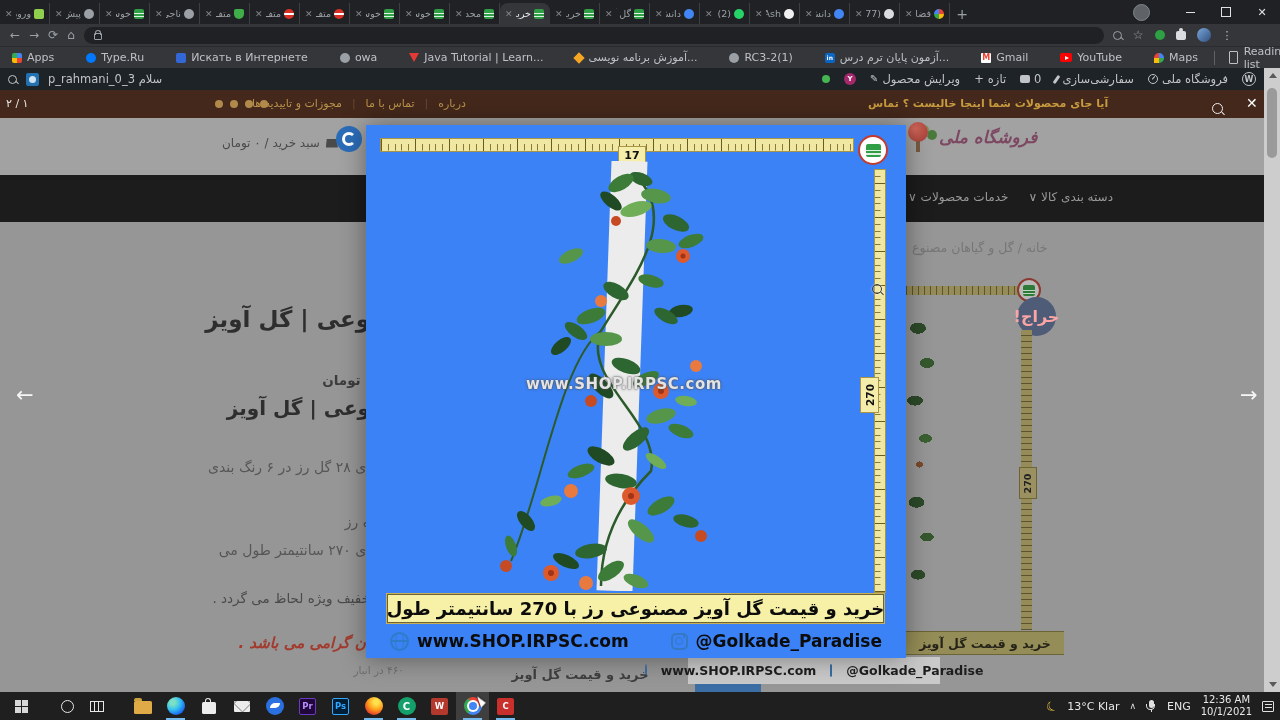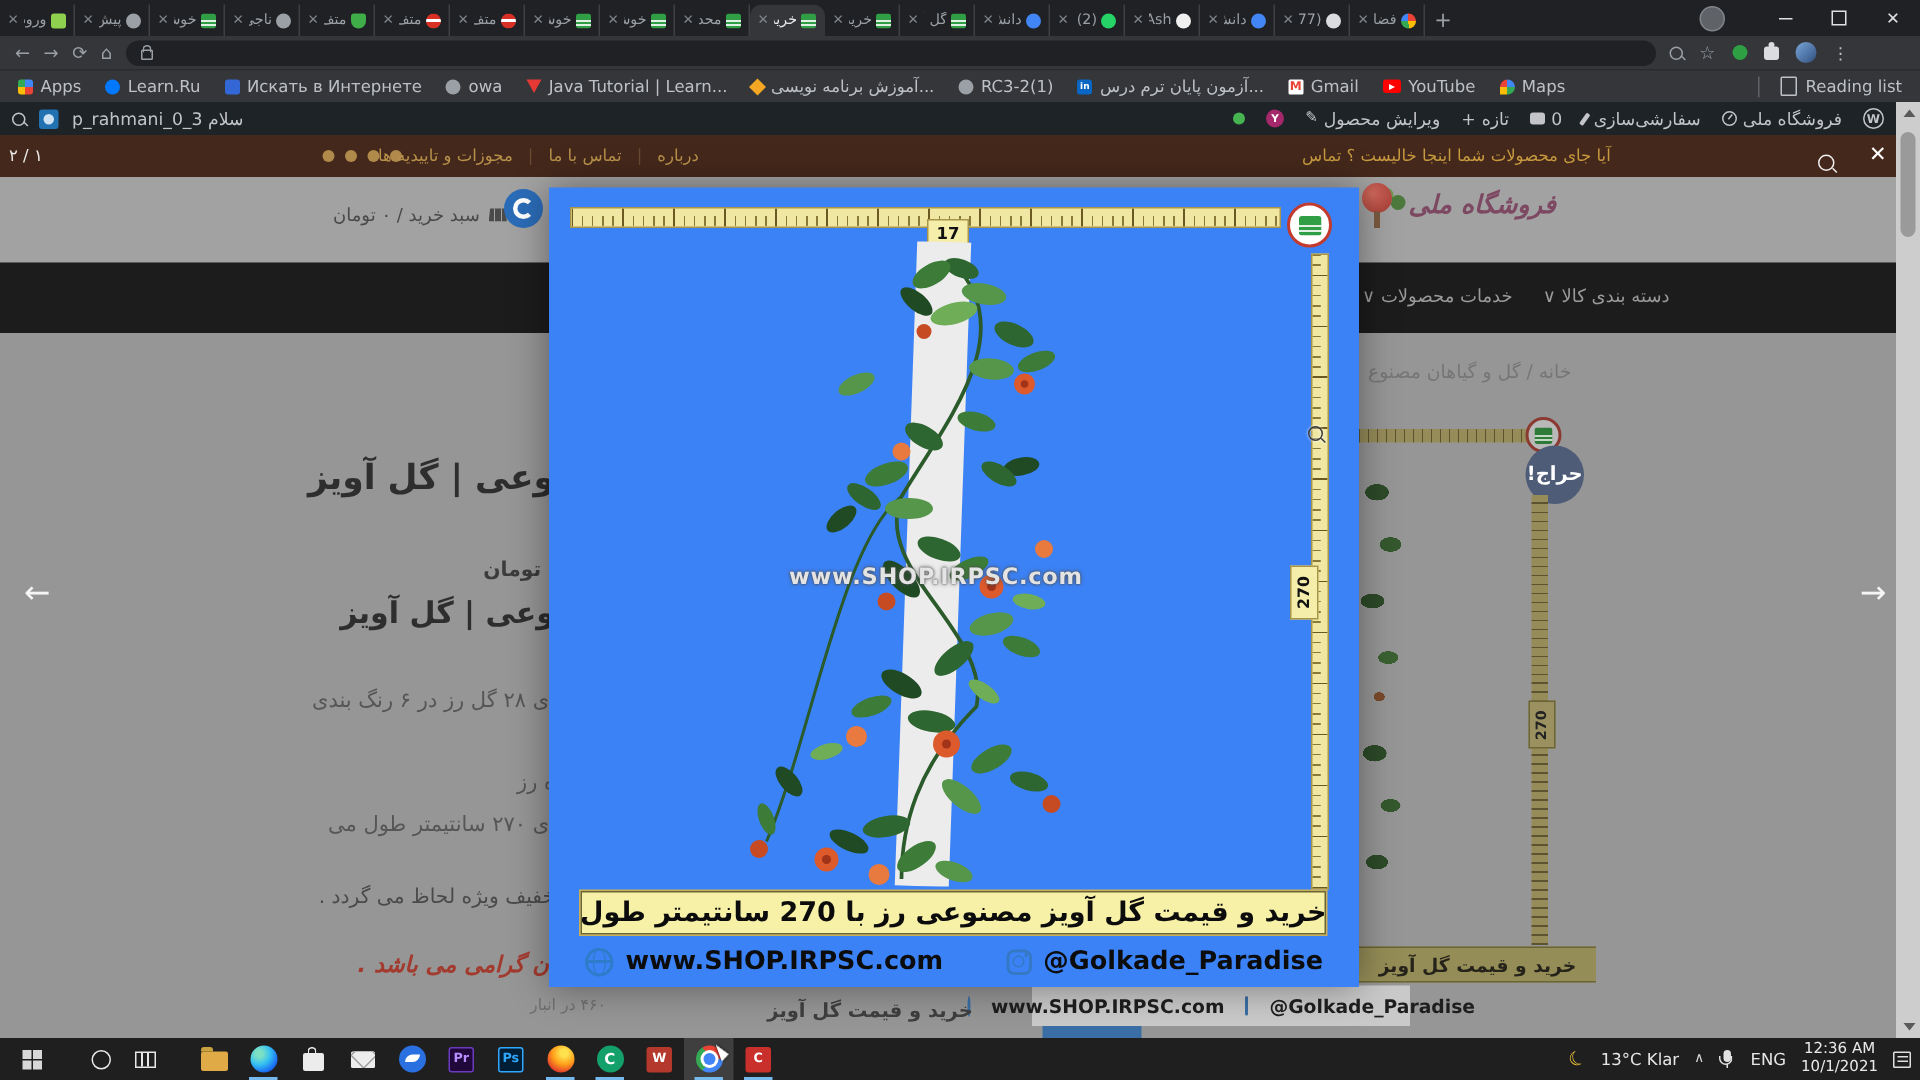--- a/index.html
+++ b/index.html
@@ -79,21 +79,21 @@
   .pencil{font-size:10px;line-height:1}
   .yoast{width:12px;height:12px;border-radius:50%;background:#a4286a;color:#fff;font-size:7px;font-weight:bold;display:flex;align-items:center;justify-content:center}
   .greendot{width:8px;height:8px;border-radius:50%;background:#46b450}
   
   #page{position:absolute;top:90px;left:0;width:1264px;height:602px;background:#969696;overflow:hidden}
   #site-topbar{position:absolute;top:0;left:0;width:100%;height:28px;background:#44281b}
   .tb-social{position:absolute;left:215px;top:10px;display:flex;gap:7px}
   .tb-social span{width:8px;height:8px;border-radius:50%;background:#b08a4a}
   .tb-links{position:absolute;left:252px;top:7px;display:flex;gap:10px;color:#b9924b;font-size:11px;direction:rtl}
   .tb-links .sep{color:#6a4a32}
-  #tb-promo{position:absolute;left:868px;top:7px;color:#c79a3f;font-size:11px;font-weight:normal;direction:rtl;cursor:pointer}
+  #tb-promo{position:absolute;left:868px;top:7px;color:#c79a3f;font-size:11px;font-weight:bold;direction:rtl;cursor:pointer}
   #site-header{position:absolute;top:28px;left:0;width:100%;height:57px;background:#a2a2a2}
   #hdr-cart{position:absolute;left:222px;top:18px;display:flex;align-items:center;gap:6px;color:#4a4a4a;font-size:12px;direction:rtl;cursor:pointer}
   .basket-sm{width:12px;height:9px;background:#4a4a4a;clip-path:polygon(8% 0,92% 0,100% 100%,0 100%);background-image:linear-gradient(90deg,transparent 30%,#a2a2a2 30% 36%,transparent 36% 64%,#a2a2a2 64% 70%,transparent 70%)}
   #hdr-login{position:absolute;left:336px;top:8px;width:26px;height:26px;border-radius:50%;background:#2b6cb8;cursor:pointer}
   #hdr-login::after{content:"";position:absolute;inset:6px;border:3px solid #fff;border-right-color:transparent;border-radius:50%}
   #hdr-logo{position:absolute;left:905px;top:4px;display:flex;align-items:center;gap:8px;cursor:pointer}
   .logo-tree{width:26px;height:30px;position:relative}
   .logo-tree::before{content:"";position:absolute;top:0;left:3px;width:20px;height:20px;border-radius:50% 50% 50% 50%;background:radial-gradient(circle at 35% 35%,#d0685c,#a33a32);box-shadow:-3px 2px 0 -4px #4c7a3c,14px 3px 0 -5px #4c7a3c,6px -2px 0 -5px #6b9a4a}
   .logo-tree::after{content:"";position:absolute;bottom:0;left:11px;width:4px;height:11px;background:#7a5a40}
   .logo-text{font-size:17px;font-weight:bold;font-style:italic;color:#7d4862;direction:rtl}
@@ -108,21 +108,21 @@
   #f4{top:369px;font-size:14px}
   #f5{top:424px;font-size:14px}
   #f6{top:452px;font-size:14px}
   #f7{top:500px;font-size:13.5px;color:#4a4a4a}
   #f8{top:544px;font-size:15px;font-weight:bold;font-style:italic;color:#a23a2e}
   #stock{position:absolute;right:860px;top:574px;font-size:10.5px;color:#6e6e6e;direction:rtl}
   
   .hruler2{position:absolute;left:906px;top:196px;width:114px;height:9px;background:#968c5a;background-image:repeating-linear-gradient(90deg,#5c5430 0 1px,transparent 1px 6px)}
   #basket-logo2{position:absolute;left:1017px;top:188px;width:24px;height:24px;border-radius:50%;border:2px solid #8a3a30;background:#b9b9b9;box-sizing:border-box;display:flex;align-items:center;justify-content:center}
   #basket-logo2 i{width:12px;height:11px;display:block;background:#2e7a38;border-radius:2px;background-image:linear-gradient(transparent 45%,rgba(255,255,255,.7) 45% 55%,transparent 55% 72%,rgba(255,255,255,.7) 72% 82%,transparent 82%)}
-  #sale-badge{position:absolute;left:1017px;top:207px;width:39px;height:39px;border-radius:50%;background:#4e5c77;color:#ffffff;font-size:13px;font-weight:bold;display:flex;align-items:center;justify-content:center;direction:rtl}
+  #sale-badge{position:absolute;left:1017px;top:207px;width:39px;height:39px;border-radius:50%;background:#4e5c77;color:#fca5a5;font-size:16px;font-weight:bold;display:flex;align-items:center;justify-content:center;direction:rtl}
   #green-blob{position:absolute;left:906px;top:215px;width:30px;height:290px;background:
     radial-gradient(ellipse 13px 9px at 40% 8%,#2c4a28 60%,transparent 61%),
     radial-gradient(ellipse 12px 8px at 70% 20%,#35582e 60%,transparent 61%),
     radial-gradient(ellipse 13px 8px at 30% 33%,#2c4a28 60%,transparent 61%),
     radial-gradient(ellipse 11px 7px at 65% 46%,#3a6132 60%,transparent 61%),
     radial-gradient(ellipse 6px 5px at 45% 55%,#7a4a2c 60%,transparent 61%),
     radial-gradient(ellipse 13px 9px at 35% 68%,#2c4a28 60%,transparent 61%),
     radial-gradient(ellipse 11px 7px at 70% 80%,#35582e 60%,transparent 61%),
     radial-gradient(ellipse 12px 8px at 40% 93%,#2c4a28 60%,transparent 61%)}
   .vruler2{position:absolute;left:1021px;top:240px;width:11px;height:300px;background:#968c5a;background-image:repeating-linear-gradient(0deg,#5c5430 0 1px,transparent 1px 6px)}
@@ -338,28 +338,28 @@
     <span class="mag"></span>
     <span class="star">☆</span>
     <span class="extdot"></span>
     <span class="puzzle"></span>
     <span class="avatar"></span>
     <span class="dots3">⋮</span>
   </div>
 </div>
 
 <div id="bookmarksbar">
-  <div id="bk-items" style="display:flex;gap:16px;align-items:flex-start">
+  <div id="bk-items" style="display:flex;gap:32px;align-items:flex-start">
       <div class="bk">
         <span class="bki bki-grid"></span>
         <span>Apps</span>
       </div>
       <div class="bk">
         <span class="bki bki-mailru"></span>
-        <span>Learn.Ru</span>
+        <span>Type.Ru</span>
       </div>
       <div class="bk">
         <span class="bki bki-yasearch"></span>
         <span>Искать в Интернете</span>
       </div>
       <div class="bk">
         <span class="bki bki-globe"></span>
         <span>owa</span>
       </div>
       <div class="bk">

